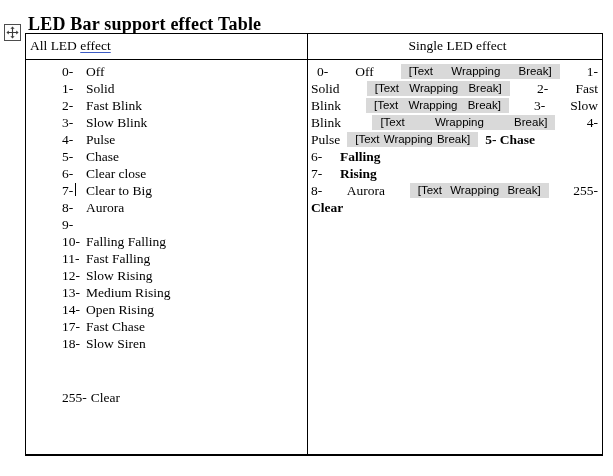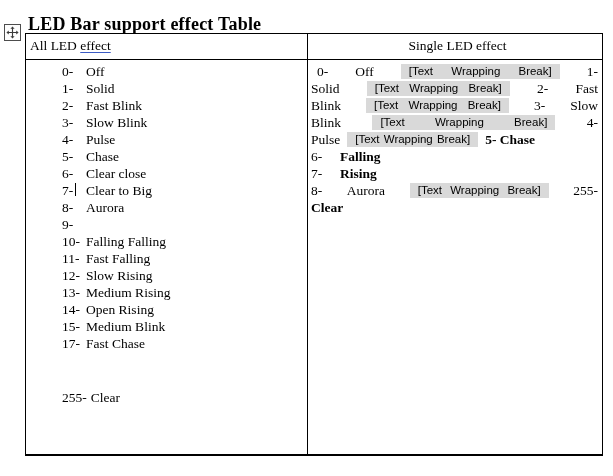--- a/index.html
+++ b/index.html
@@ -144,26 +144,26 @@
             </div>
             <div class="lrow">
               <span class="num">13-</span>
               <span class="lbl">Medium Rising</span>
             </div>
             <div class="lrow">
               <span class="num">14-</span>
               <span class="lbl">Open Rising</span>
             </div>
             <div class="lrow">
-              <span class="num">15-</span>
-              <span class="lbl">Medium Blink</span>
+              <span class="num">17-</span>
+              <span class="lbl">Fast Chase</span>
             </div>
             <div class="lrow">
-              <span class="num">17-</span>
-              <span class="lbl">Fast Chase</span>
+              <span class="num">18-</span>
+              <span class="lbl">Slow Siren</span>
             </div>
           </div>
         <div class="lled-list">
           <div class="lrow footer">
             <span class="num">255-</span>
             <span class="lbl">Clear</span>
           </div>
         </div>
       </div>
 

